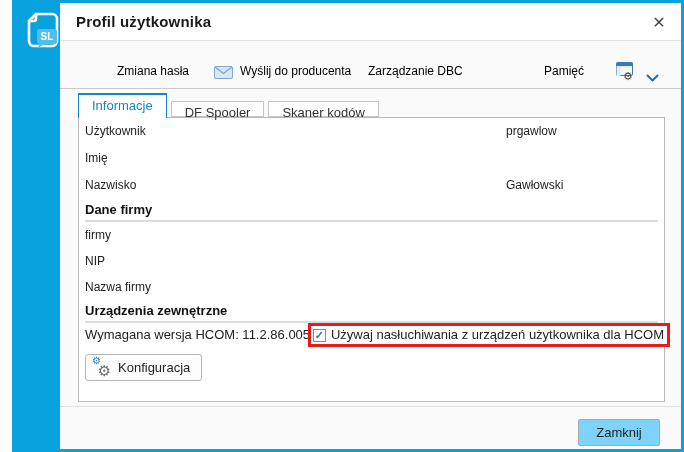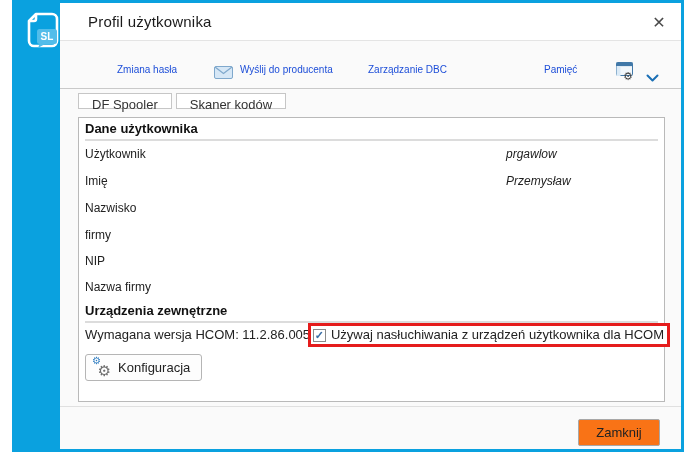--- a/index.html
+++ b/index.html
@@ -25,33 +25,33 @@
     border:3px solid #0AA1DF; border-left:none;
     background:#fff;
   }
 
   
   .titlebar {
     position:absolute; left:0; right:0; top:0; height:38px;
     background:#fff; border-bottom:1px solid #e4e4e4;
     display:flex; align-items:center;
   }
-  .title { margin-left:28px; font-size:15px; font-weight:normal; color:#1a1a1a; letter-spacing:.2px; }
+  .title { margin-left:16px; font-size:15px; font-weight:bold; color:#1a1a1a; letter-spacing:.2px; }
   .close-btn {
     position:absolute; right:10px; top:7px; width:24px; height:24px;
     display:flex; align-items:center; justify-content:center;
     font-size:16px; color:#4a4a4a; cursor:pointer;
   }
 
   
   .bodyarea { position:absolute; left:0; right:0; top:38px; bottom:0; background:#fafafa; }
 
   
   .toolbar { position:absolute; left:0; right:0; top:15px; height:33px; border-bottom:1px solid #c9c9c9; }
-  .tb-item { position:absolute; top:8px; font-size:10px; color:#1d4ed8; white-space:nowrap; cursor:pointer; }
+  .tb-item { position:absolute; top:8px; font-size:12px; color:#000000; white-space:nowrap; cursor:pointer; }
   .tb-ico { position:absolute; top:9px; }
 
   
   .tabs { position:absolute; left:18px; top:52px; display:flex; align-items:flex-end; z-index:3; }
   .tab {
     height:16px; line-height:22px; padding:0 13px; margin-right:4px;
     background:#fff; border:1px solid #c6c6c6; font-size:13px; color:#333;
     cursor:pointer; white-space:nowrap;
   }
   .tab.active {
@@ -62,21 +62,21 @@
 
   
   .panel {
     position:absolute; left:18px; top:76px; width:587px; height:285px;
     background:#fff; border:1px solid #b9b9b9; padding:0 6px;
     z-index:1;
   }
   .sect { height:23px; line-height:22px; font-size:13px; font-weight:bold; color:#111; border-bottom:2px solid #dcdcdc; }
   .prow { position:relative; height:27px; line-height:27px; font-size:12px; color:#222; }
   .prow.short { height:26px; line-height:26px; }
-  .pval { position:absolute; left:421px; top:0;font-style:italic; }
+  .pval { position:absolute; left:421px; top:0; }
 
   .hcom-row { position:relative; height:24px; line-height:24px; font-size:13px; color:#222; }
   .hl-box {
     position:absolute; right:-12px; top:0px;
     display:flex; align-items:center;
     border:3px solid #E51C1C; padding:0 3px 0 2px; height:24px;
     background:#fff; white-space:nowrap;
   }
   .checkbox {
     width:13px; height:13px; border:1px solid #8a8a8a; background:#fff;
@@ -91,21 +91,21 @@
     padding:2px 11px 2px 6px; height:27px; font-size:13px; color:#222; cursor:pointer;
   }
   .gears { position:relative; width:19px; height:18px; }
   .gear-large { position:absolute; right:0; bottom:-3px; font-size:15px; color:#6f6f6f; }
   .gear-small { position:absolute; left:0; top:-4px; font-size:10px; color:#2E7CC0; }
 
   
   .footer { position:absolute; left:0; right:0; top:365px; bottom:0; border-top:1px solid #e0e0e0; background:#fafafa; }
   .close-dialog-btn {
     position:absolute; right:21px; top:12px; height:27px; min-width:82px;
-    background:#f97316; border:1px solid #a8a8a8; border-radius:2px;
+    background:#7dd3fc; border:1px solid #a8a8a8; border-radius:2px;
     font-size:13px; color:#222; font-family:"Liberation Sans",sans-serif; cursor:pointer;
   }
 </style>
 </head>
 <body>
 
 <div class="sidebar">
   <div class="app-icon">
     <svg width="42" height="44" viewBox="0 0 42 44">
       <path d="M13 4 h16 a5 5 0 0 1 5 5 v22 a5 5 0 0 1 -5 5 h-18 a5 5 0 0 1 -5 -5 V11 z" fill="none" stroke="#ffffff" stroke-width="2.6" stroke-linejoin="round"></path>
@@ -151,40 +151,41 @@
       </span>
 
       <span class="tb-ico" style="left:586px; top:13px">
         <svg width="13" height="9" viewBox="0 0 13 9">
           <path d="M1.5 1.5 L6.5 6.5 L11.5 1.5" fill="none" stroke="#1a6fb5" stroke-width="2" stroke-linecap="round" stroke-linejoin="round"></path>
         </svg>
       </span>
     </div>
 
     <div class="tabs">
+      <div class="tab active">Informacje</div>
       <div class="tab">DF Spooler</div>
       <div class="tab">Skaner kodów</div>
     </div>
 
     <div class="panel">
 
-      <div class="sect">Dane użytkownika</div>
 
       <div class="prow">
         <span>Użytkownik</span>
         <span class="pval">prgawlow</span>
       </div>
       <div class="prow">
         <span>Imię</span>
-        <span class="pval">Przemysław</span>
       </div>
       <div class="prow">
         <span>Nazwisko</span>
-      </div>
-
+        <span class="pval">Gawłowski</span>
+      </div>
+
+      <div class="sect">Dane firmy</div>
 
       <div class="prow short">
         <span>firmy</span>
         <span class="pval"></span>
       </div>
       <div class="prow short">
         <span>NIP</span>
         <span class="pval"></span>
       </div>
       <div class="prow short">

